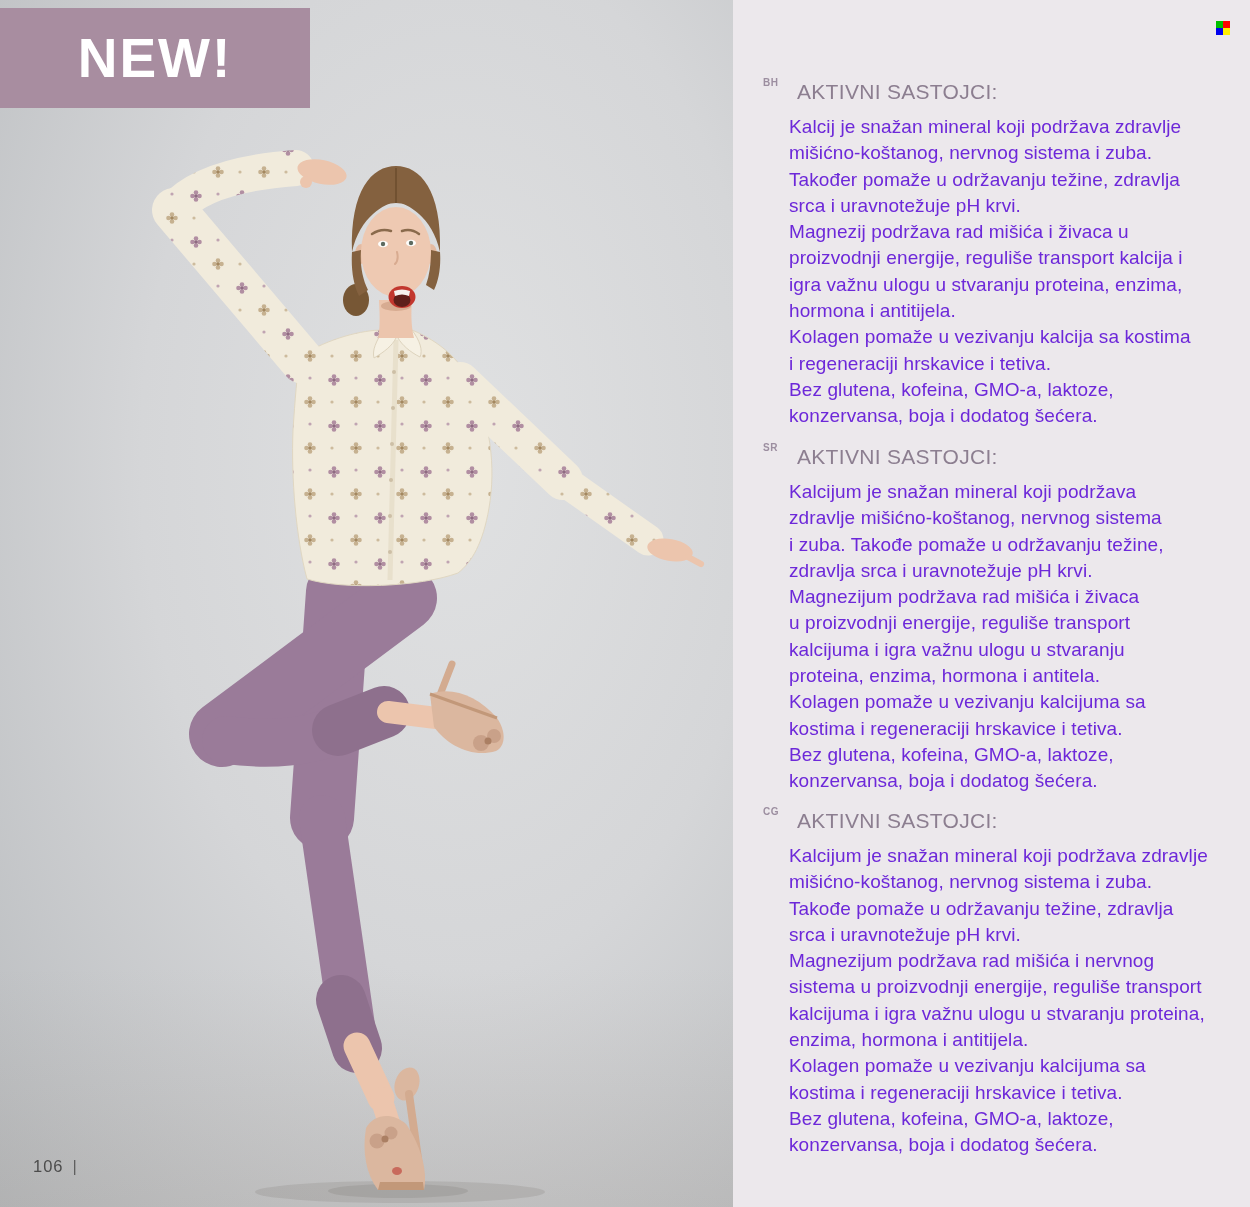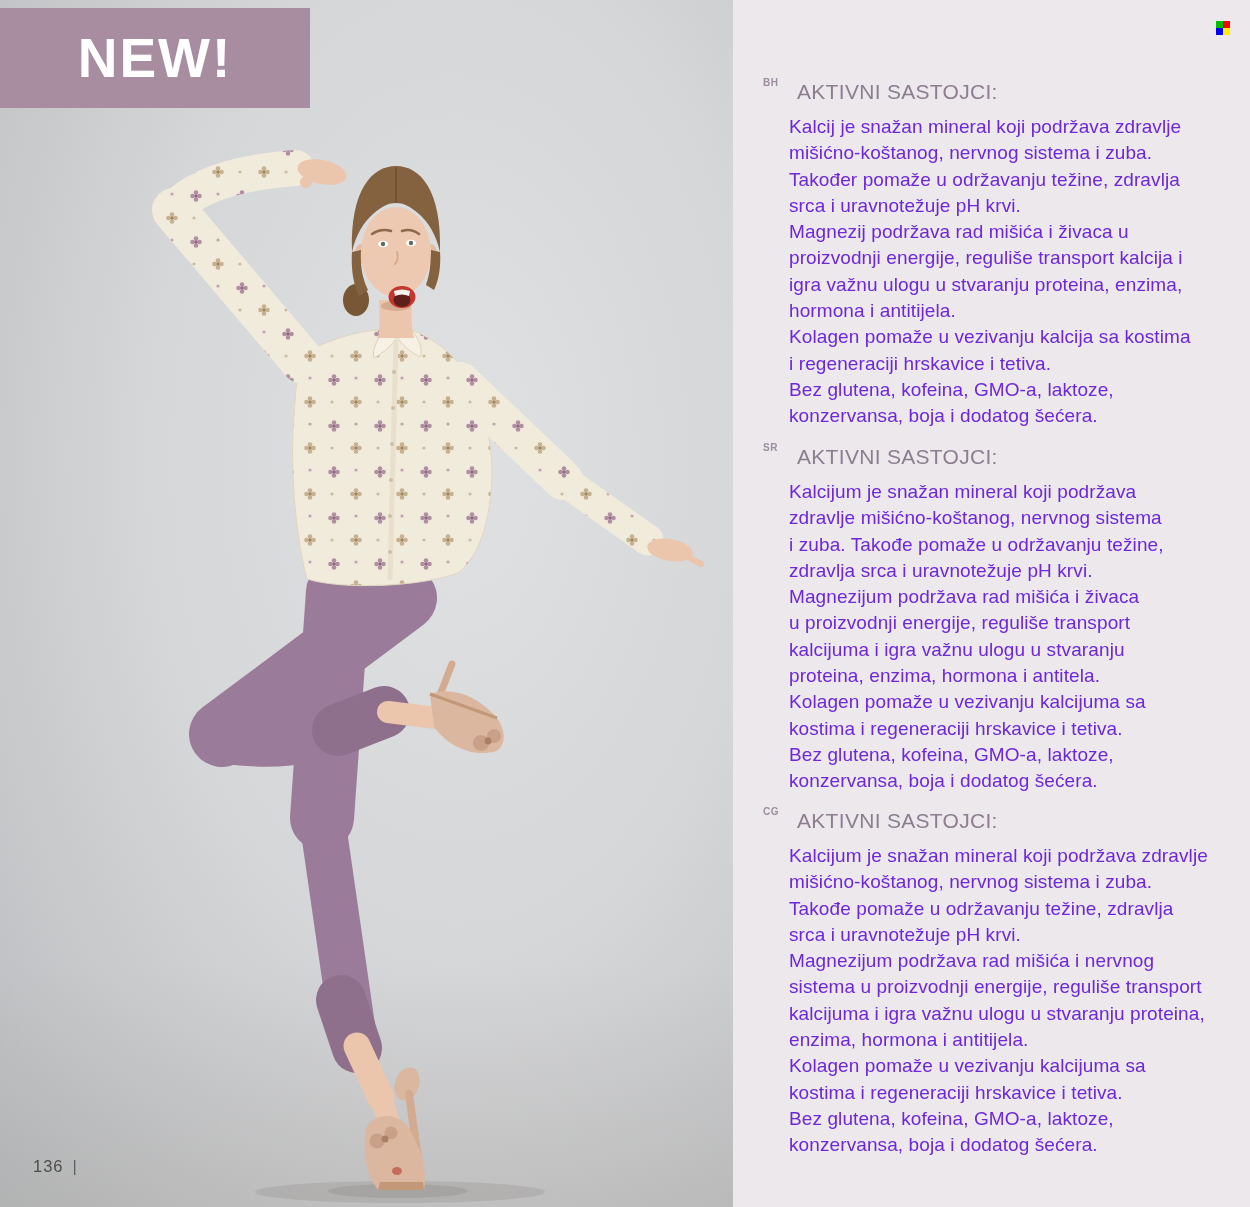--- a/index.html
+++ b/index.html
@@ -193,21 +193,21 @@
           </g>
         </g>
       </g>
     </svg>
 
     <div class="new-banner">
       <span>NEW!</span>
     </div>
 
     <div class="page-number">
-      <span>136</span><span class="divider">|</span>
+      <span>106</span><span class="divider">|</span>
     </div>
   </div>
 
   <aside class="info-panel">
 
     <div class="logo-grid">
       <span style="background:#00bf00"></span>
       <span style="background:#fe0000"></span>
       <span style="background:#0000ee"></span>
       <span style="background:#ffee00"></span>

